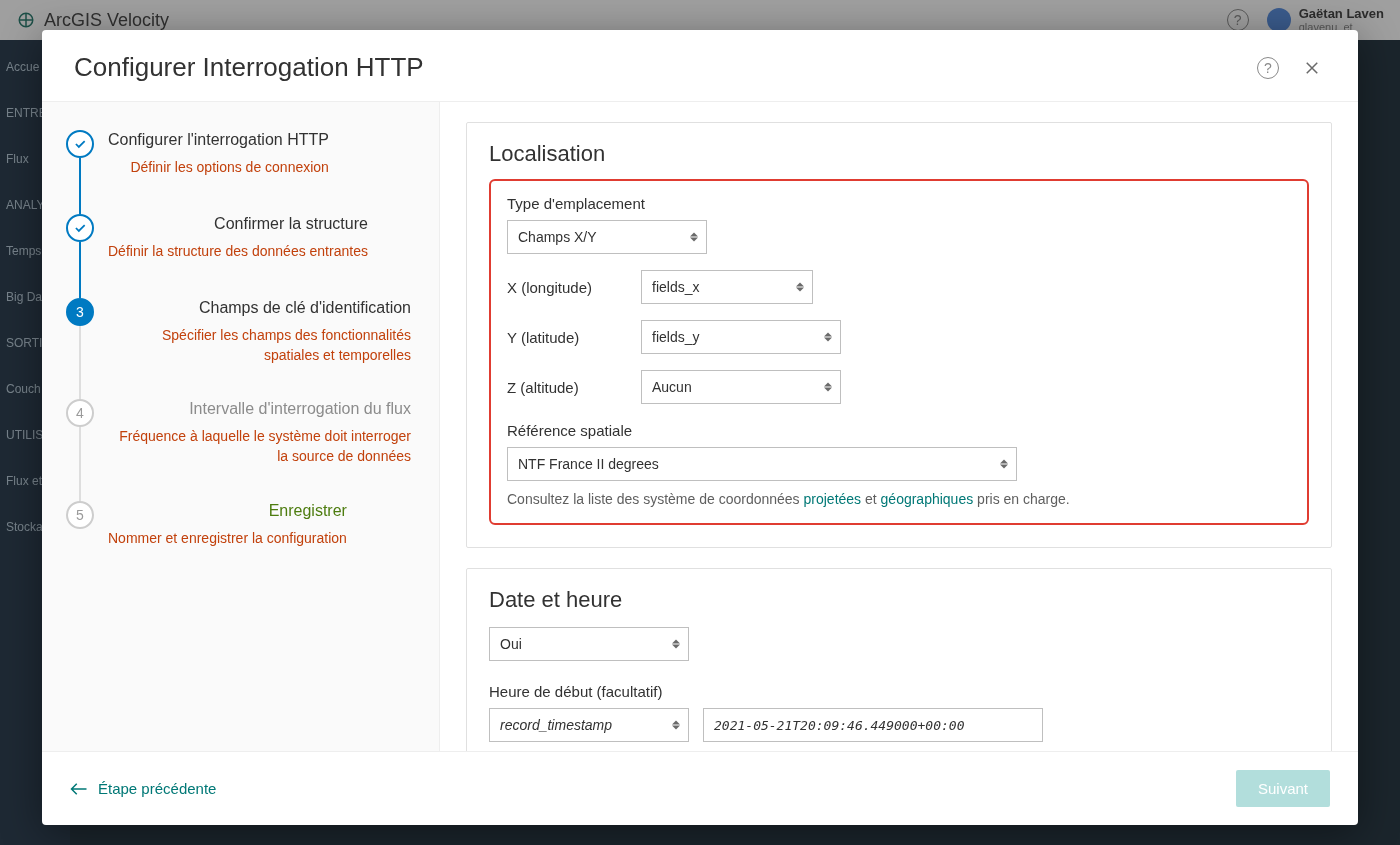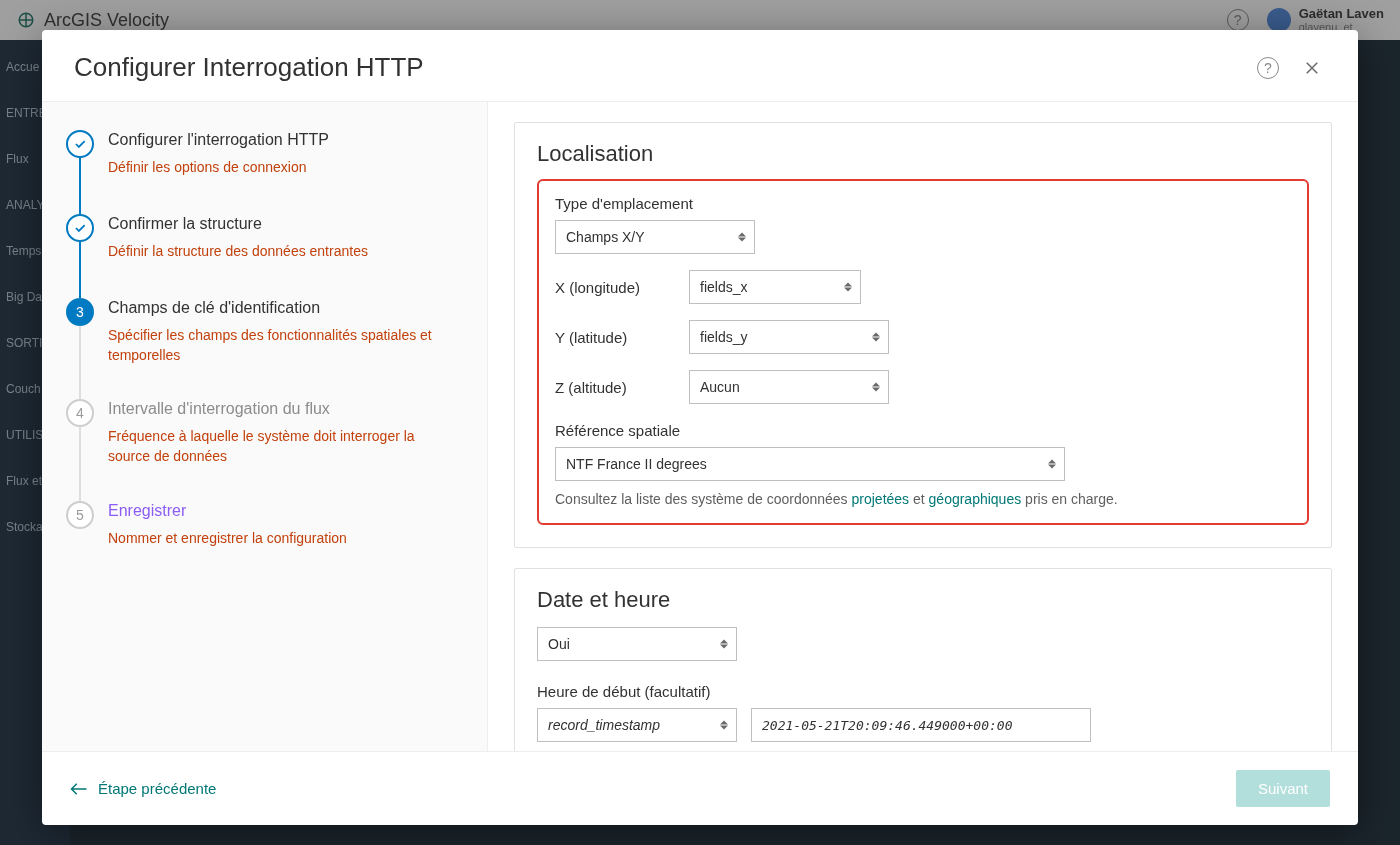--- a/index.html
+++ b/index.html
@@ -20,21 +20,21 @@
 
 .modal { position: absolute; top: 30px; left: 42px; right: 42px; bottom: 20px; background: #fff; border-radius: 4px; display: flex; flex-direction: column; box-shadow: 0 8px 40px rgba(0,0,0,0.4); }
 
 .modal-header { display: flex; align-items: center; padding: 22px 32px 18px; }
 .modal-title { font-size: 26px; font-weight: 400; color: #323232; flex: 1; }
 .modal-header .icon-btn { width: 28px; height: 28px; display: flex; align-items: center; justify-content: center; margin-left: 16px; color: #6a6a6a; cursor: pointer; }
 .help-circle { border:1.5px solid #8a8a8a; border-radius:50%; width:22px; height:22px; display:flex; align-items:center; justify-content:center; font-size:14px; color:#8a8a8a;}
 
 .modal-body { flex: 1; display: flex; overflow: hidden; border-top: 1px solid #eee;}
 
-.steps { width: 446px; background: #fafafa; padding: 28px 28px 28px 24px; overflow-y: auto; border-right:1px solid #eee;}
+.steps { width: 398px; background: #fafafa; padding: 28px 28px 28px 24px; overflow-y: auto; border-right:1px solid #eee;text-align:right;}
 .step { display: flex; gap: 14px; position: relative; }
 .step + .step { margin-top: 0; }
 .step-col { display: flex; flex-direction: column; align-items: center; }
 .step-bullet { width: 28px; height: 28px; border-radius: 50%; border: 2px solid #007ac2; display: flex; align-items: center; justify-content: center; color: #fff; font-size: 14px; flex-shrink: 0; background:#fff;}
 .step-bullet.done { background: #fff; }
 .step-bullet.done svg { stroke: #007ac2; }
 .step-bullet.active { background: #007ac2; }
 .step-bullet.future { border-color: #cdcdcd; color: #9a9a9a; }
 .step-line { width: 2px; flex: 1; background: #007ac2; min-height: 56px; }
 .step-line.future { background: #dedede; }
@@ -175,21 +175,21 @@
         </div>
       </div>
 
       <div class="step">
         <div class="step-col">
           <div class="step-bullet future">
               <span>5</span>
             </div>
         </div>
         <div class="step-text">
-          <div class="step-title" style="color:#8b5cf6">Enregistrer</div>
+          <div class="step-title" style="color:#4d7c0f">Enregistrer</div>
           <div class="step-sub">Nommer et enregistrer la configuration</div>
         </div>
       </div>
 
     </div>
 
     <div class="content">
 
       <div class="panel">
         <div class="panel-title">Localisation</div>

